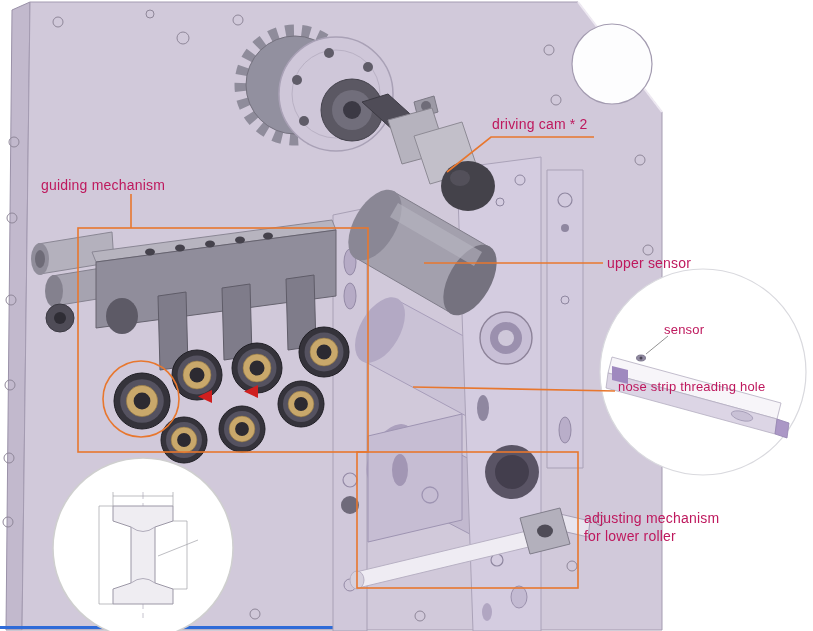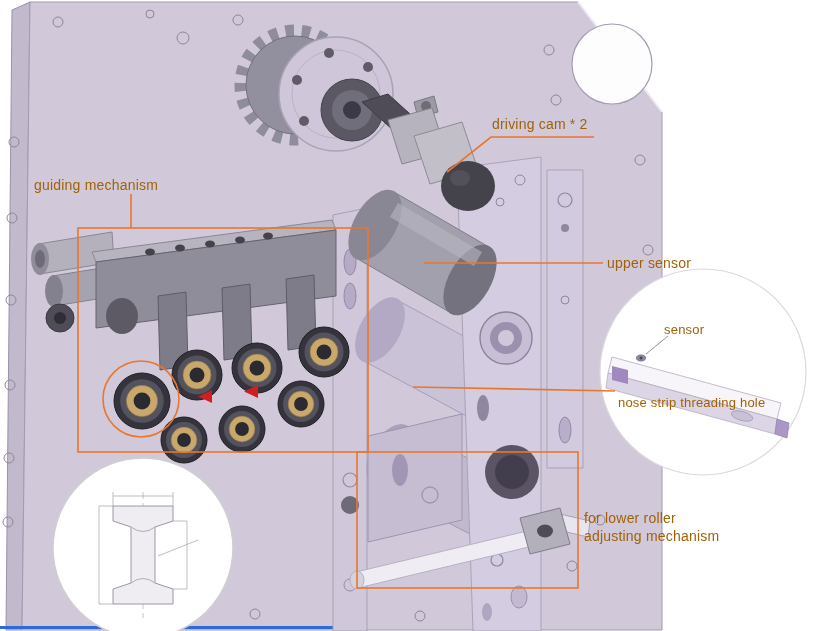--- a/index.html
+++ b/index.html
@@ -2,21 +2,21 @@
 <html><head>
 <meta charset="utf-8">
 <style>
   html,body{margin:0;padding:0;background:#ffffff;}
   .stage{
     position:relative;width:813px;height:631px;overflow:hidden;
     background:#ffffff;font-family:"Liberation Sans",sans-serif;
   }
   .stage svg{position:absolute;left:0;top:0;}
   .label{
-    position:absolute;color:#a16207;font-size:14px;line-height:18px;
+    position:absolute;color:#be185d;font-size:14px;line-height:18px;
     white-space:nowrap;letter-spacing:0.2px;
   }
   .label.small{font-size:13px;}
 </style>
 </head>
 <body>
 
 <div class="stage">
 
 <svg width="813" height="631" viewBox="0 0 813 631">
@@ -268,26 +268,26 @@
     <circle cx="141" cy="399" r="38"></circle>
     <polyline points="447,172 491,137 594,137"></polyline>
     <line x1="424" y1="263" x2="603" y2="263"></line>
     <line x1="413" y1="387" x2="615" y2="391"></line>
     <line x1="131" y1="194" x2="131" y2="228"></line>
   </g>
 </svg>
 
 <div class="label" style="left:492px;top:115px;">driving cam * 2</div>
 
-<div class="label" style="left:34px;top:176px;">guiding mechanism</div>
+<div class="label" style="left:41px;top:176px;">guiding mechanism</div>
 
 <div class="label" style="left:607px;top:254px;">upper sensor</div>
 
 <div class="label small" style="left:664px;top:321px;text-align:right;">sensor</div>
 
-<div class="label small" style="left:618px;top:378px;margin-top:16px;">nose strip threading hole</div>
+<div class="label small" style="left:618px;top:378px;">nose strip threading hole</div>
 
 <div class="label" style="left:584px;top:509px;">
+  <div>adjusting mechanism</div>
   <div>for lower roller</div>
-  <div>adjusting mechanism</div>
 </div>
 
 </div>
 
 </body></html>

